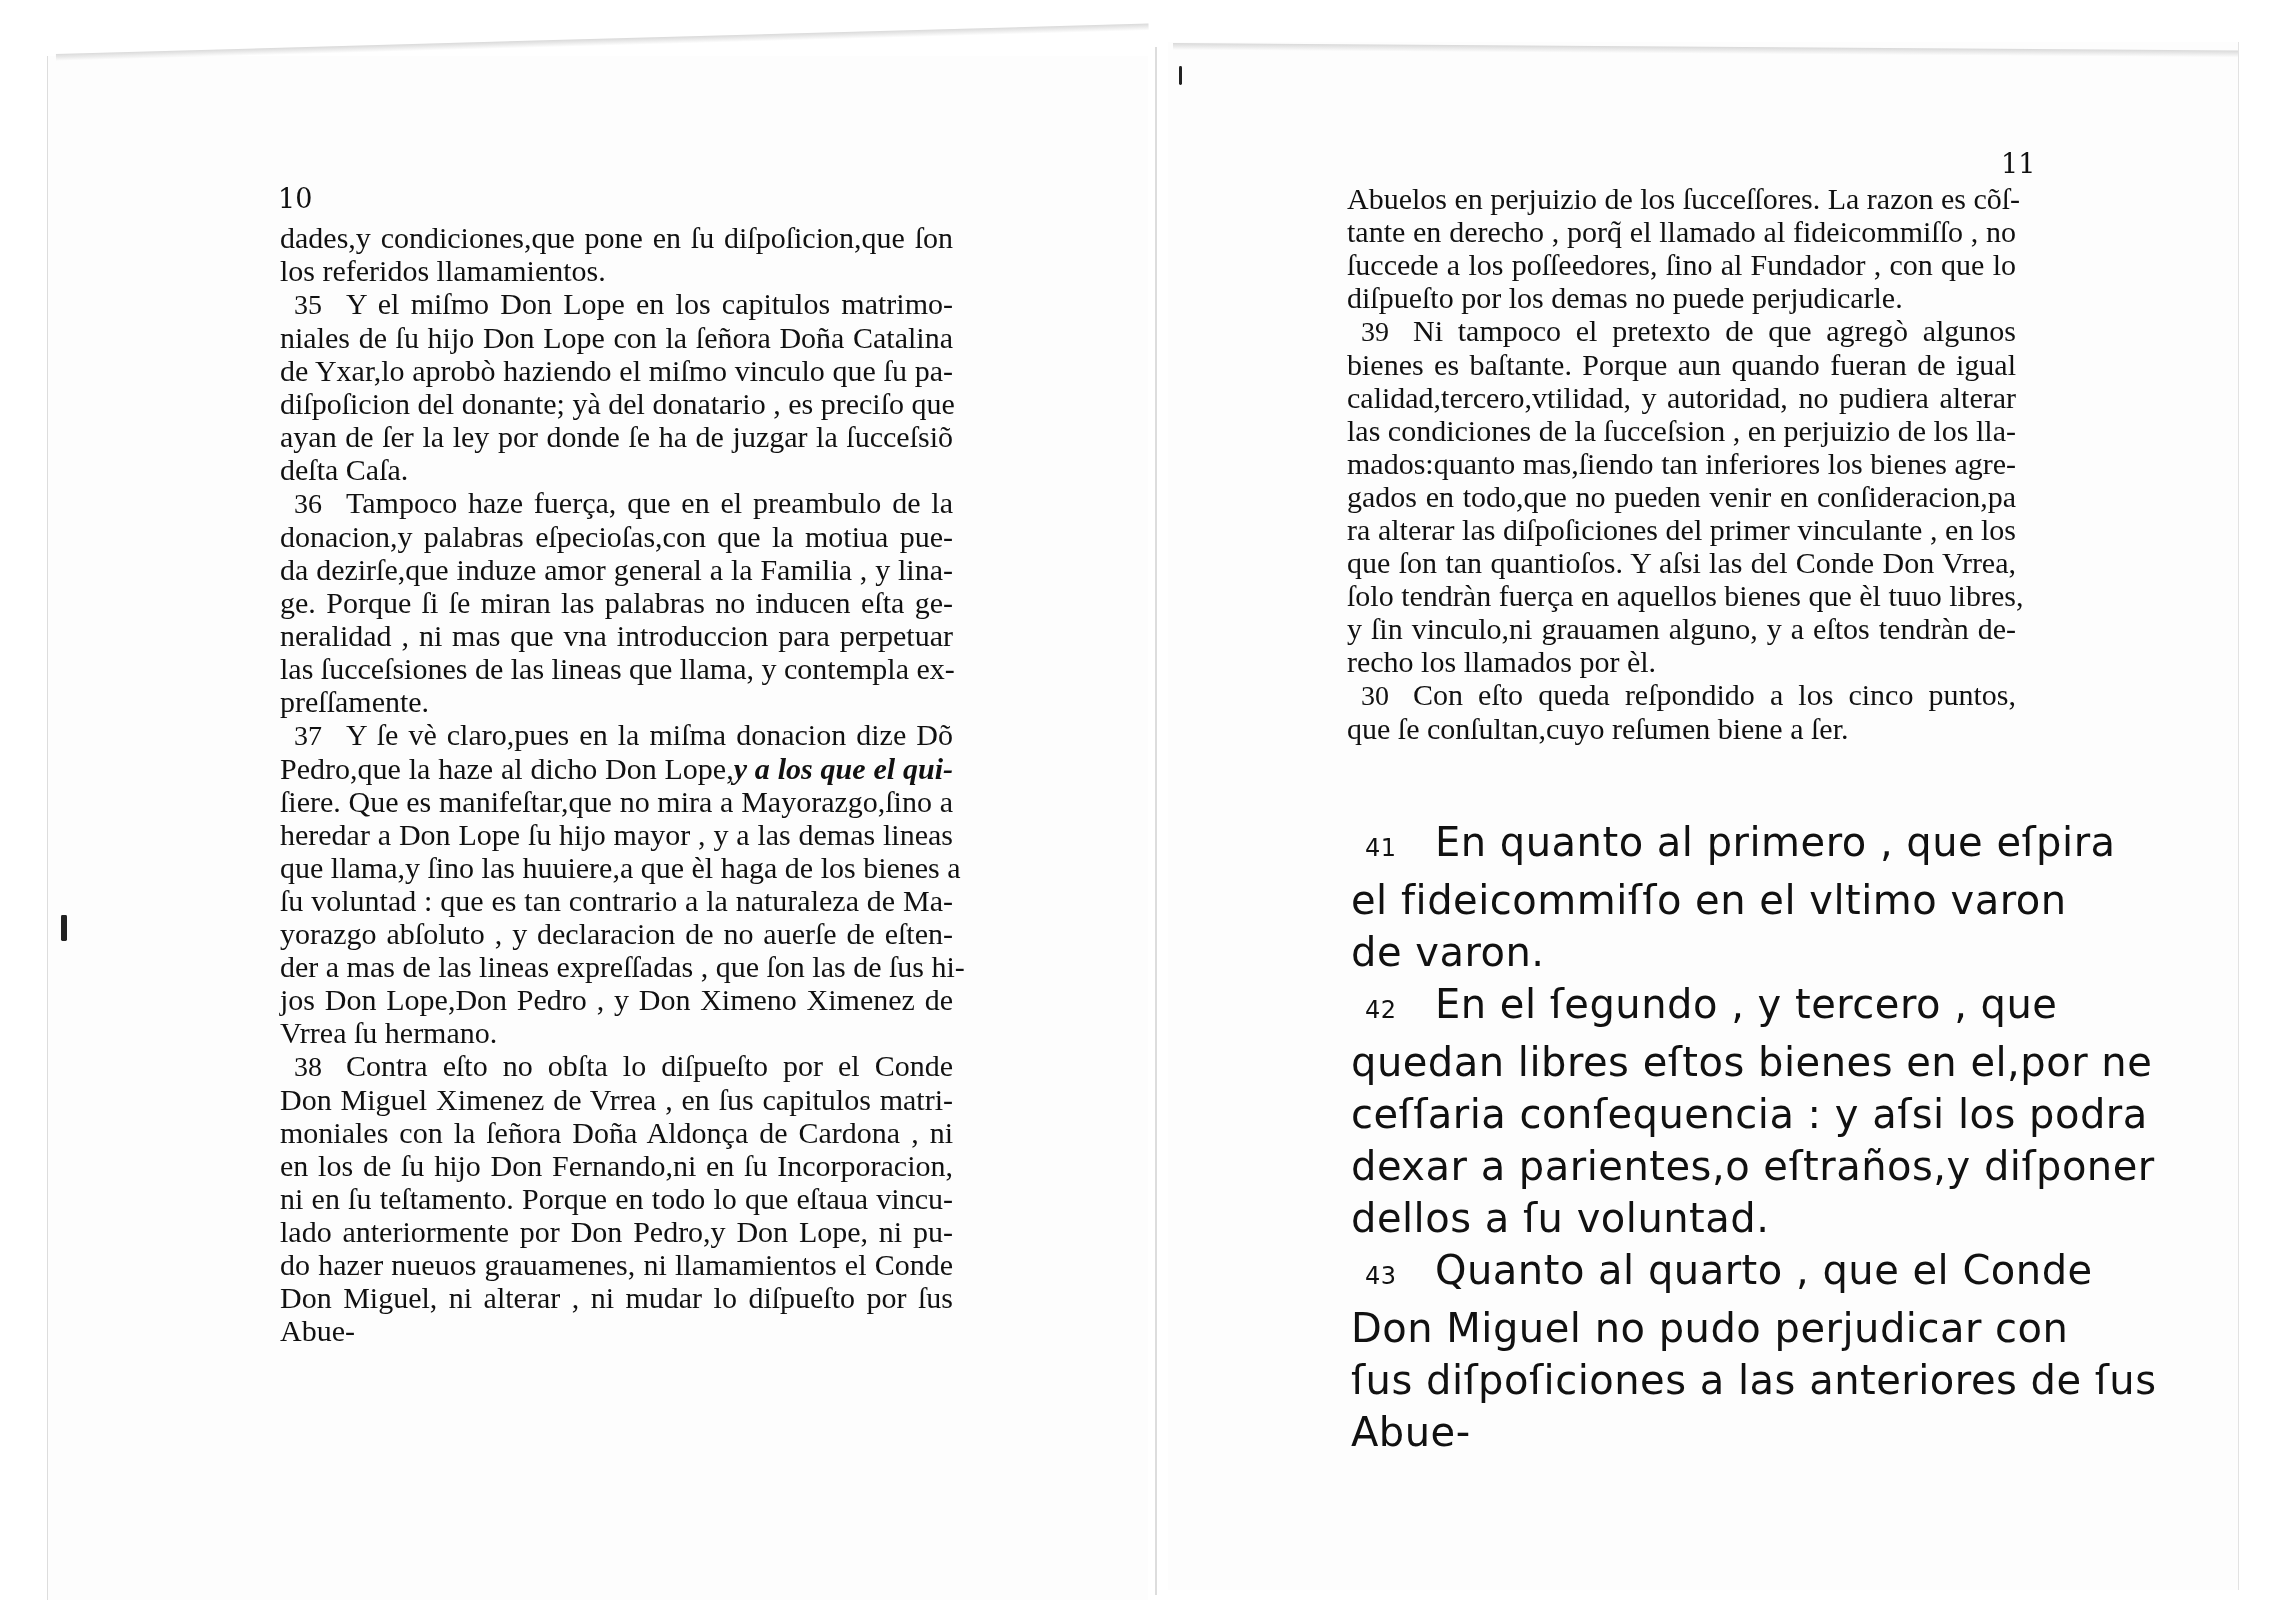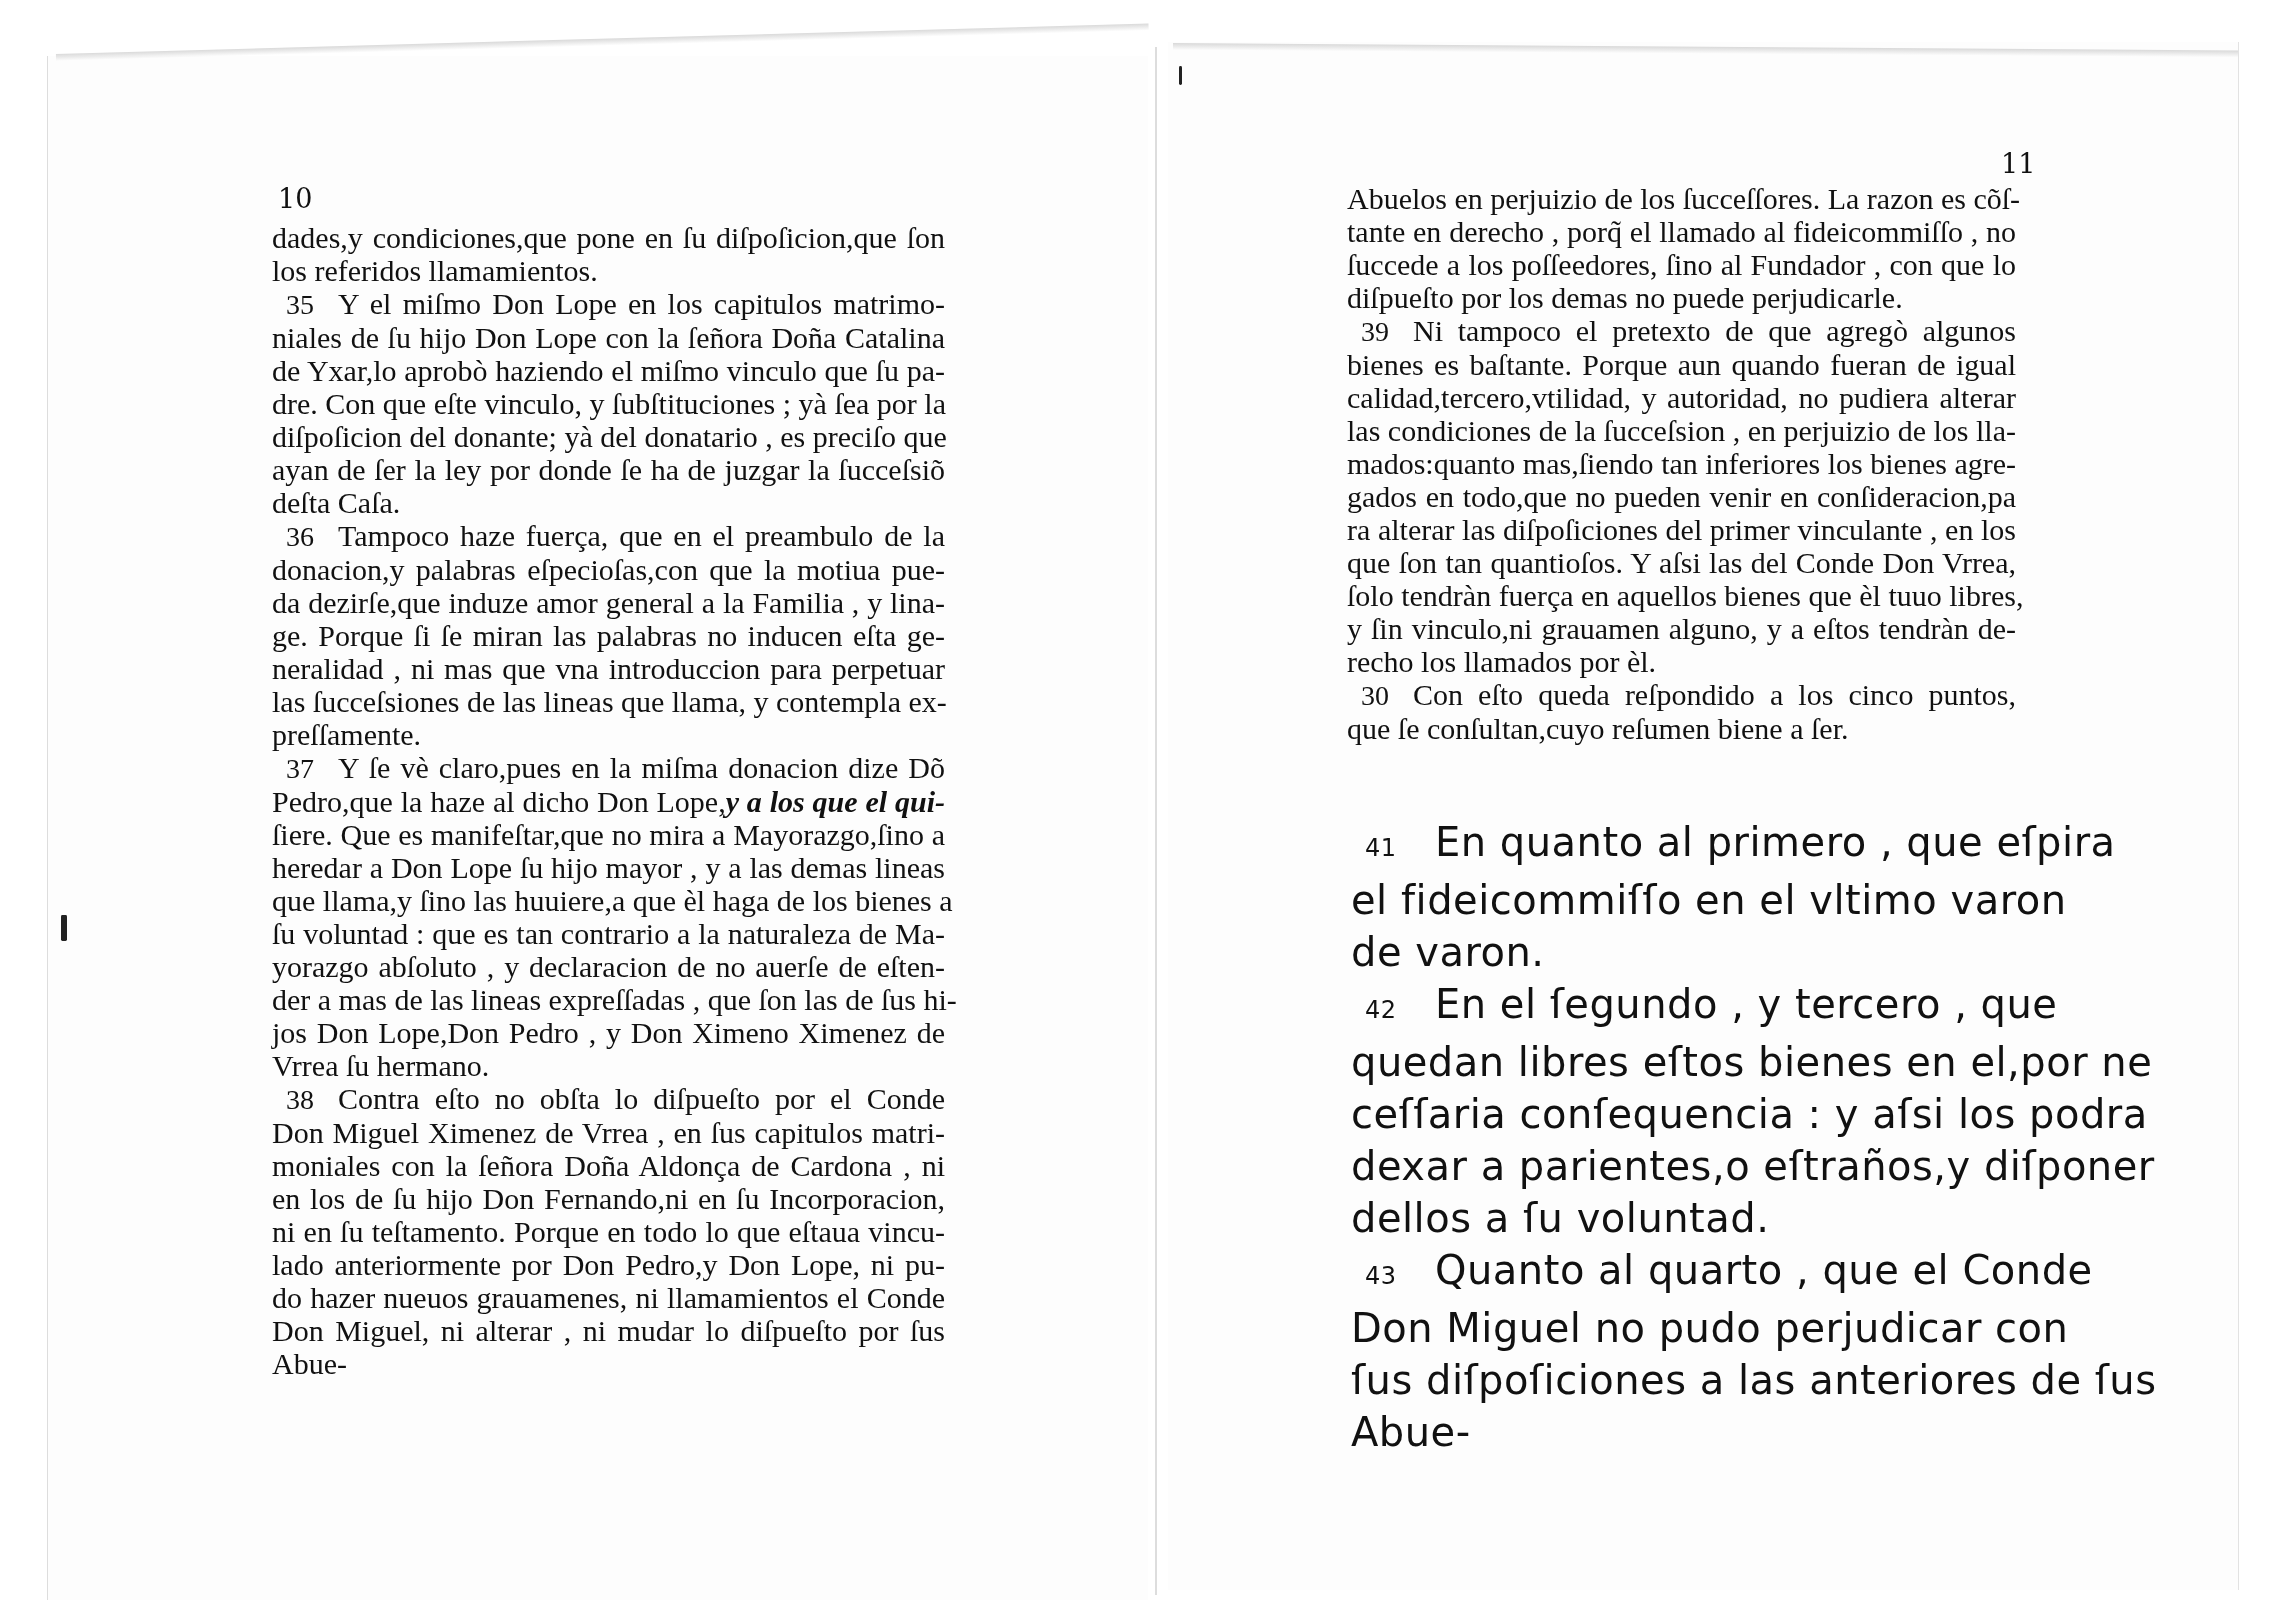--- a/index.html
+++ b/index.html
@@ -22,21 +22,21 @@
     opacity: .55;
   }
   .gutter {
     position: absolute; left: 1155px; top: 47px; width: 1.9px; height: 1548px;
     background: linear-gradient(90deg, #eee, #ccc, #eee);
   }
   .col {
     position: absolute; font-family: "Liberation Serif", "DejaVu Serif", serif;
     font-size: 30px; line-height: 33px; text-align: justify;
   }
-  #left-col { left: 272px; top: 192px; width: 673px; }
+  #left-col { left: 280px; top: 192px; width: 673px; }
   #right-col { left: 1347px; top: 182px; width: 669px; }
   .folio { font-size: 27px; line-height: 28px; }
   #folio-left { position: absolute; left: 278px; top: 185px; }
   #folio-right { position: absolute; left: 2001px; top: 150px; }
   .line { display: block; white-space: nowrap; text-align-last: justify; }
   .line.last { text-align-last: left; }
   .para { position: relative; }
   .num { display: inline-block; width: 52px; padding-left: 14px; font-size: 28px; }
   .catch { display: block; text-align: left; padding-right: 9.4px; }
   .it { font-style: italic; font-weight: bold; }
@@ -62,21 +62,20 @@
 <div id="folio-left" class="folio">10</div>
 <div id="left-col" class="col">
   <div style="height:29px"></div>
   <span class="line">dades,y condiciones,que pone en ſu diſpoſicion,que ſon</span>
   <span class="line last">los referidos llamamientos.</span>
 
   <div class="para">
     <span class="line"><span class="num">35</span><span>Y el miſmo Don Lope en los capitulos matrimo-</span></span>
     <span class="line">niales de ſu hijo Don Lope con la ſeñora Doña Catalina</span>
     <span class="line">de Yxar,lo aprobò haziendo el miſmo vinculo que ſu pa-</span>
-    <span class="line">dre. Con que eſte vinculo, y ſubſtituciones ; yà ſea por la</span>
     <span class="line">diſpoſicion del donante; yà del donatario , es preciſo que</span>
     <span class="line">ayan de ſer la ley por donde ſe ha de juzgar la ſucceſsiõ</span>
     <span class="line last">deſta Caſa.</span>
   </div>
 
   <div class="para">
     <span class="line"><span class="num">36</span><span>Tampoco haze fuerça, que en el preambulo de la</span></span>
     <span class="line">donacion,y palabras eſpecioſas,con que la motiua pue-</span>
     <span class="line">da dezirſe,que induze amor general a la Familia , y lina-</span>
     <span class="line">ge. Porque ſi ſe miran las palabras no inducen eſta ge-</span>

